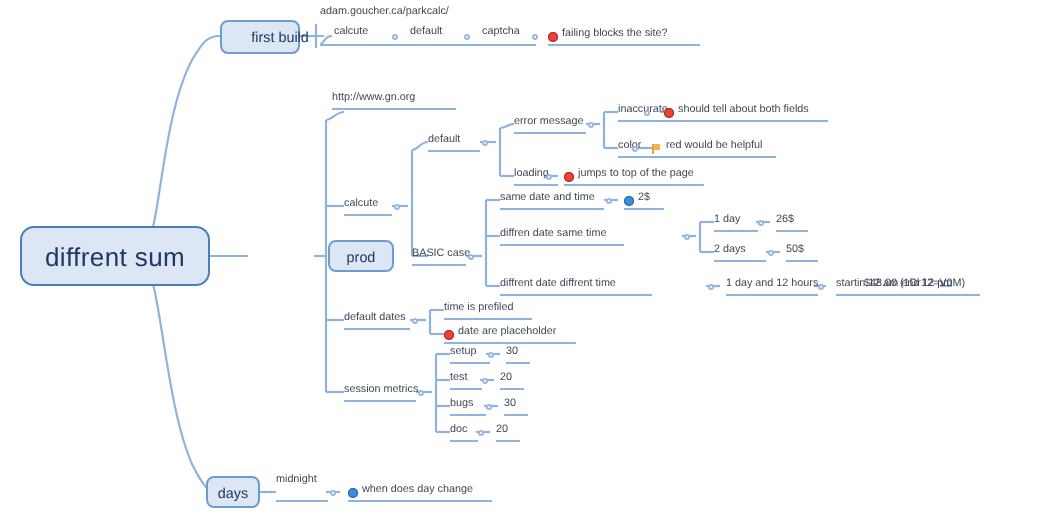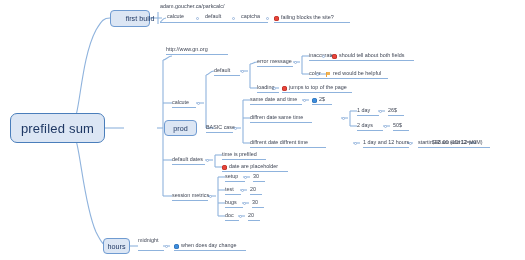--- a/index.html
+++ b/index.html
@@ -188,27 +188,27 @@
       <path d="M243,177 L250,177"></path>
       <path d="M240,190 L247,190"></path>
       <path d="M242,203 L249,203"></path>
       <path d="M238,216 L245,216"></path>
 
       <path d="M130,246 L138,246"></path>
       <path d="M163,246 L170,246"></path>
     </g>
   </svg>
 
-  <div class="root-node" style="left:10px; top:113px; width:95px; height:30px;">prefiled sum</div>
+  <div class="root-node" style="left:10px; top:113px; width:95px; height:30px;">diffrent sum</div>
 
   <div class="box-node" style="left:110px; top:10px; width:40px; height:17px;padding-left:20px;">first build</div>
 
   <div class="box-node" style="left:124px; top:120px; width:33px; height:16px;margin-left:40px;">prod</div>
 
-  <div class="box-node" style="left:103px; top:238px; width:27px; height:16px;">hours</div>
+  <div class="box-node" style="left:103px; top:238px; width:27px; height:16px;">days</div>
 
   <div class="leaf nounderline" style="left:160px; top:4px;">
     <span class="leaf-text">adam.goucher.ca/parkcalc/</span>
   </div>
   <div class="leaf" style="left:160px; top:13px; width:108px; height:10px;"></div>
   <div class="leaf nounderline" style="left:167px; top:14px;">
     <span class="leaf-text">calcute</span>
   </div>
   <div class="dot" style="left:196px; top:16.5px;"></div>
   <div class="leaf nounderline" style="left:205px; top:14px;">

